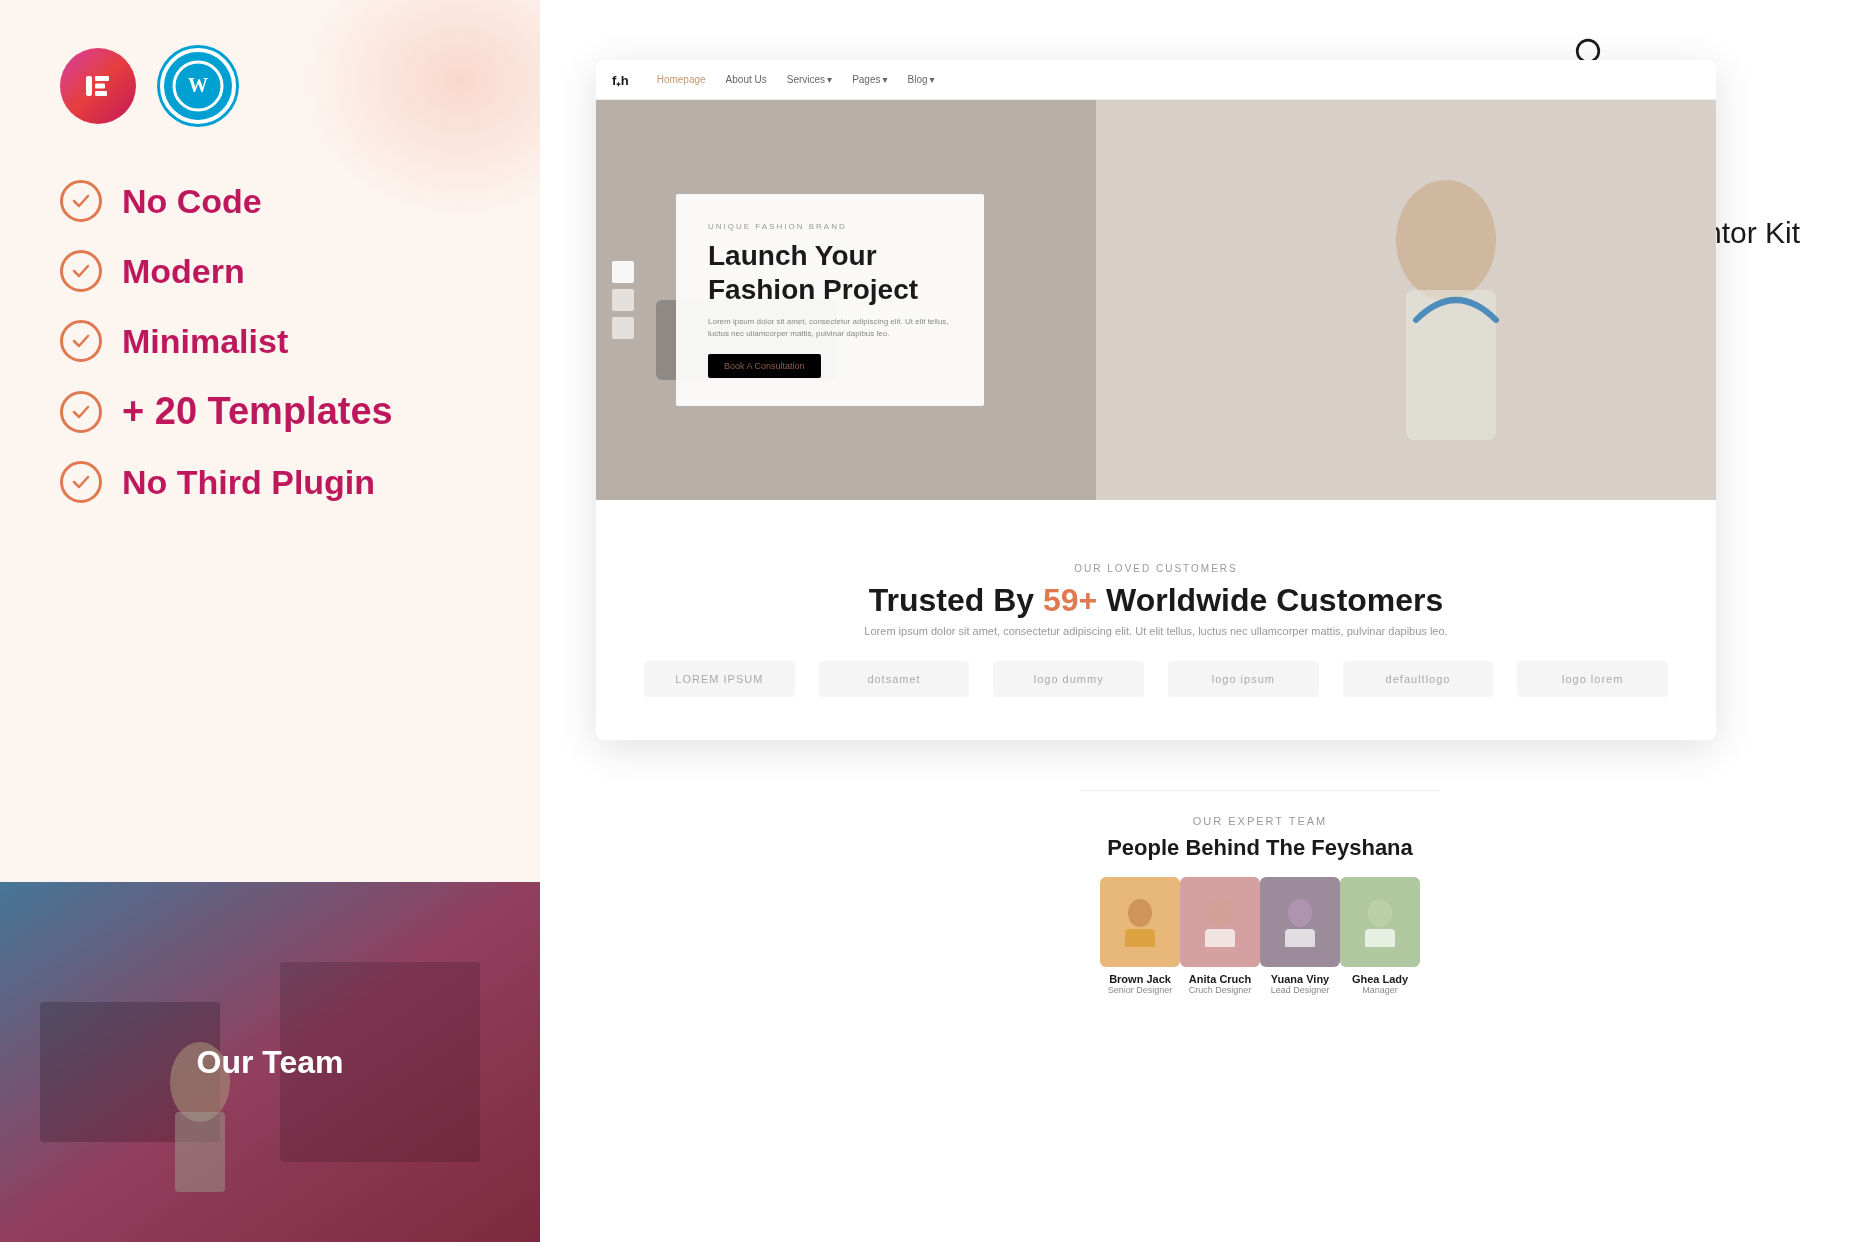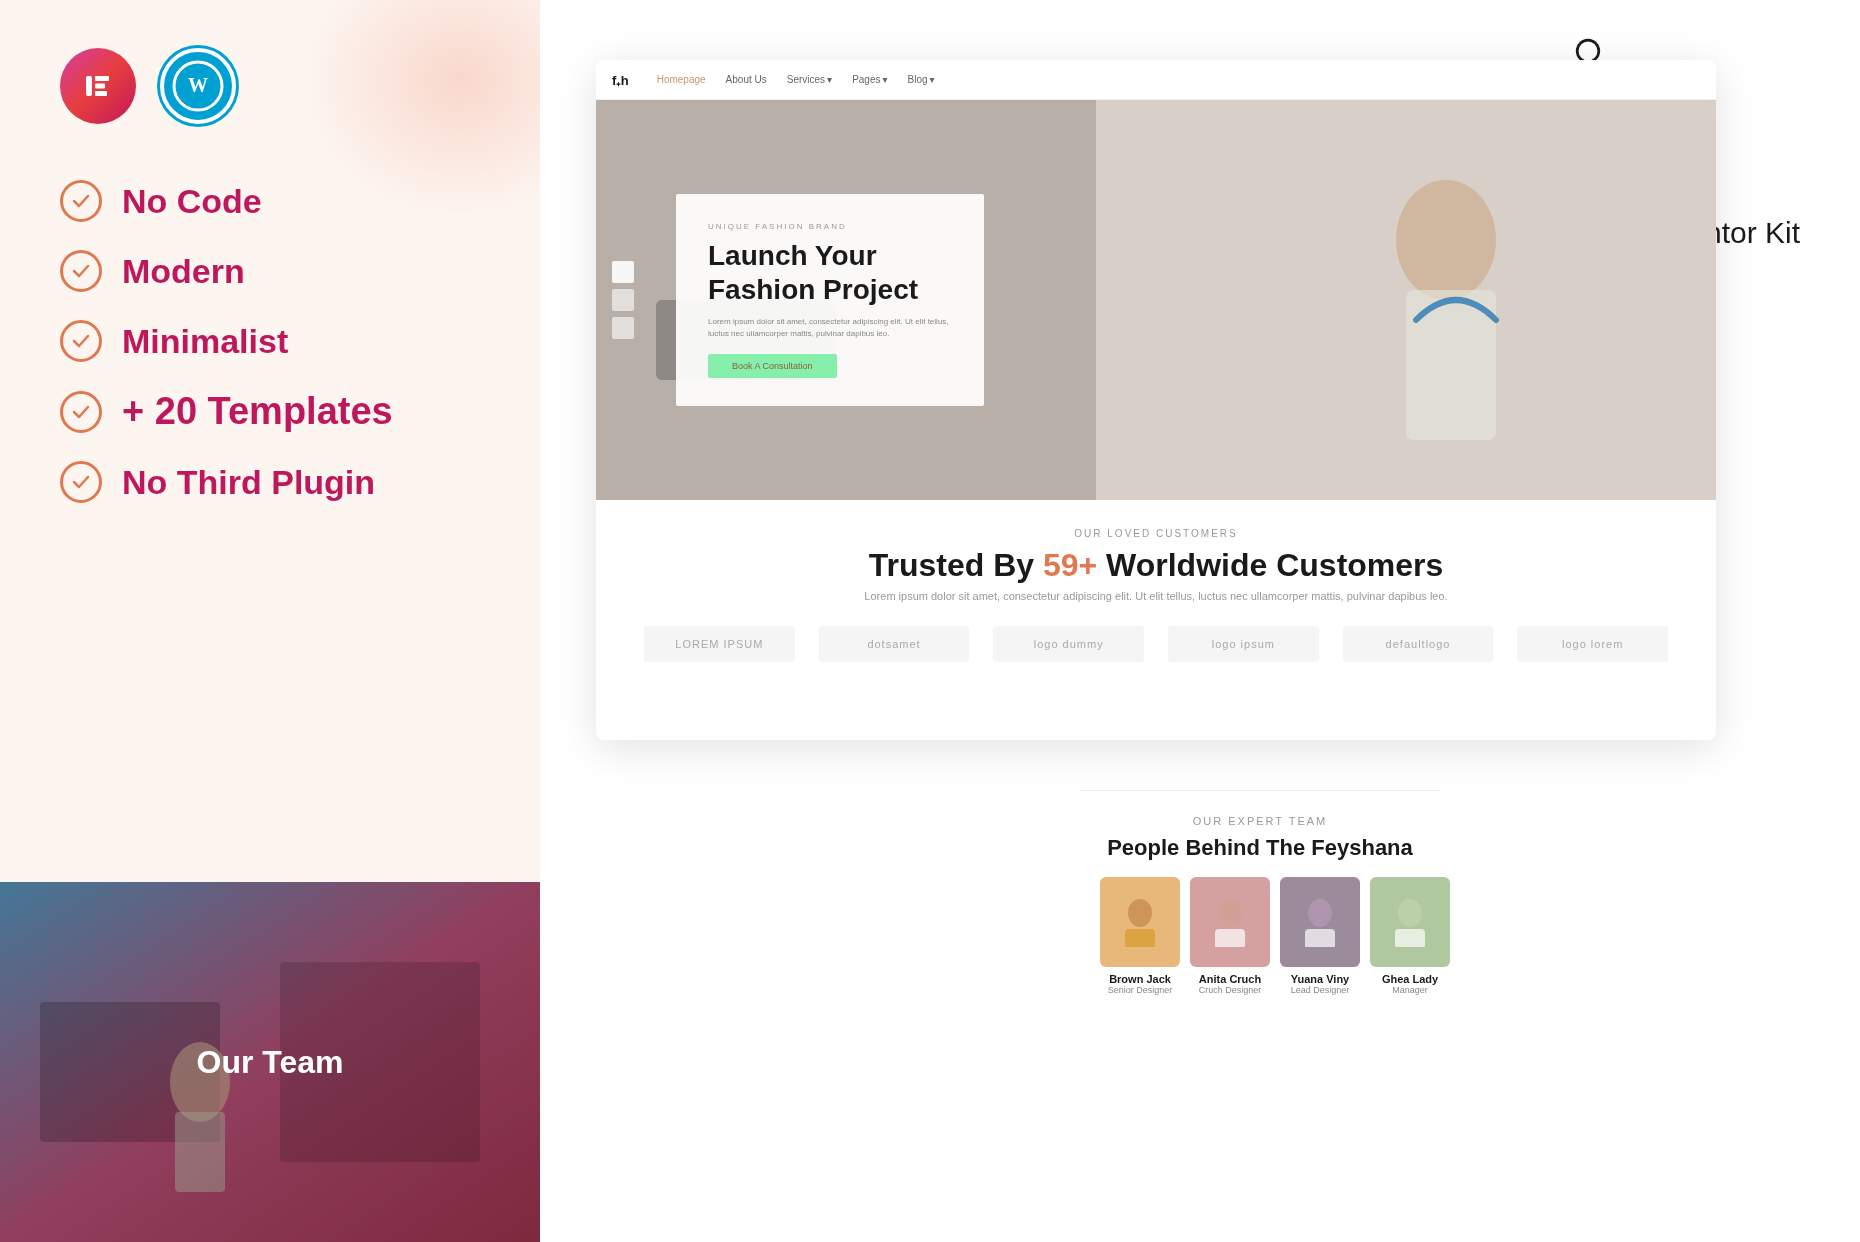--- a/index.html
+++ b/index.html
@@ -142,21 +142,20 @@
     .team-title {
       text-align: center;
       font-size: 22px;
       font-weight: 600;
       color: #1a1a1a;
       margin-bottom: 16px;
     }
 
     .team-members {
       display: flex;
-      gap: 10px;
     }
 
     .team-member {
       flex: 1;
       text-align: center;
     }
 
     .member-avatar {
       width: 80px; height: 90px;
       border-radius: 6px;
@@ -289,22 +288,22 @@
 
     .hero-desc {
       font-size: 8px;
       color: #888;
       line-height: 1.5;
       margin-bottom: 14px;
     }
 
     .hero-cta {
       display: inline-block;
-      padding: 7px 24px;
-      background: #86efac;
+      padding: 7px 16px;
+      background: #000000;
       color: #8b5e4a;
       font-size: 9px;
       border-radius: 2px;
     }
 
     
     .side-thumbnails {
       position: absolute;
       left: 16px; top: 50%;
       transform: translateY(-50%);
@@ -532,21 +531,21 @@
       </div>
 
       <div class="hero-content-card">
         <div class="hero-eyebrow">UNIQUE FASHION BRAND</div>
         <div class="hero-heading">Launch Your Fashion Project</div>
         <div class="hero-desc">Lorem ipsum dolor sit amet, consectetur adipiscing elit. Ut elit tellus, luctus nec ullamcorper mattis, pulvinar dapibus leo.</div>
         <div class="hero-cta">Book A Consultation</div>
       </div>
     </div>
 
-    <div style="padding: 28px 48px; background: #fff;">
+    <div style="padding: 28px 48px; background: #fff; margin-top: 35px;">
       <div class="trusted-eyebrow">OUR LOVED CUSTOMERS</div>
       <div class="trusted-heading">
         <span>Trusted By </span><span class="number" style="color:#e07850">59+</span><span> Worldwide Customers</span>
       </div>
       <div class="trusted-desc">Lorem ipsum dolor sit amet, consectetur adipiscing elit. Ut elit tellus, luctus nec ullamcorper mattis, pulvinar dapibus leo.</div>
       <div class="brand-logos">
         <div class="brand-logo-item">LOREM IPSUM</div>
         <div class="brand-logo-item">dotsamet</div>
         <div class="brand-logo-item">logo dummy</div>
         <div class="brand-logo-item">logo ipsum</div>

